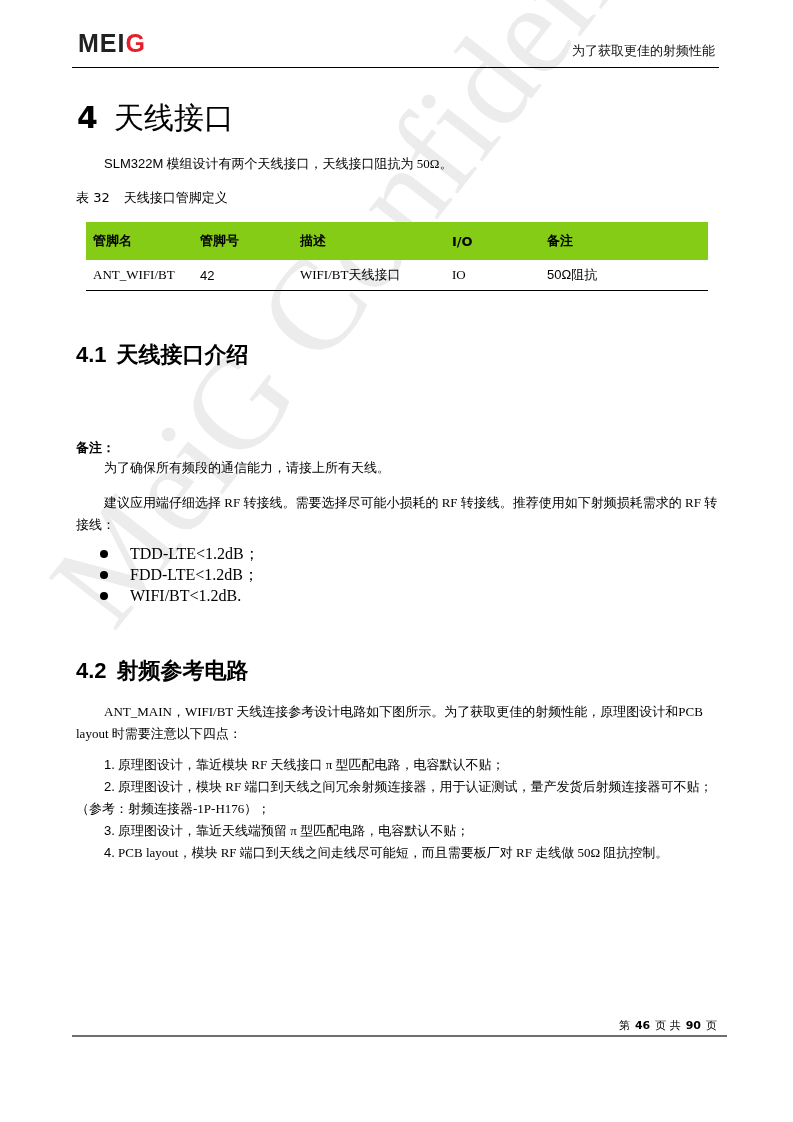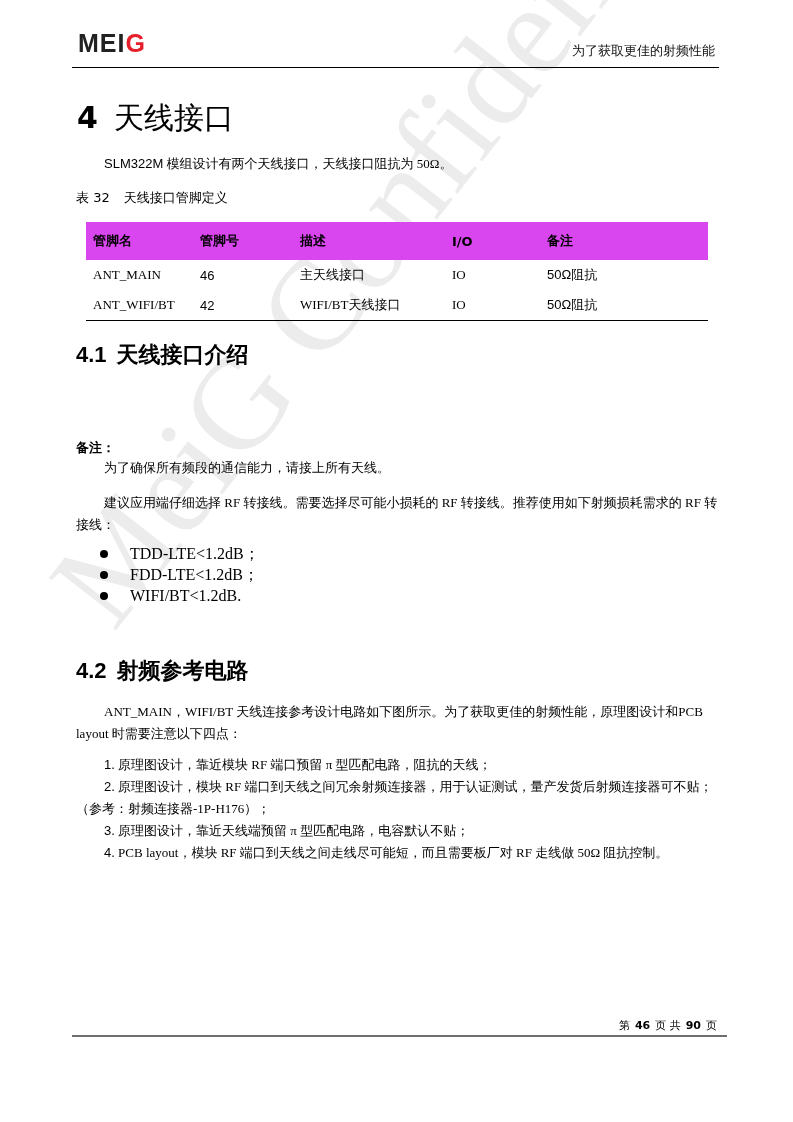--- a/index.html
+++ b/index.html
@@ -12,21 +12,21 @@
   .header-right { right: 78px; top: 42px; font-family: "DejaVu Sans", sans-serif; font-size: 13px; color: #111; }
   .header-rule { left: 72px; top: 67px; width: 647px; height: 1px; background: #000; }
   .h1 { left: 77px; top: 98px; font-family: "DejaVu Sans", sans-serif; font-size: 30px; font-weight: bold; }
   .h1 .num { margin-right: 16px; }
   .h1 .t { font-weight: normal; }
   .p { font-size: 13px; line-height: 22px; }
   .sans { font-family: "Liberation Sans", "DejaVu Sans", sans-serif; }
   .caption { left: 76px; top: 189px; font-size: 13px; font-family: "DejaVu Sans", sans-serif; }
   .caption .sp { display: inline-block; width: 14px; }
   table.pins { position: absolute; left: 86px; top: 222px; width: 622px; border-collapse: collapse; font-size: 13px; }
-  table.pins thead tr { background: #d946ef; }
+  table.pins thead tr { background: #84cc16; }
   table.pins th { text-align: left; height: 38px; padding: 0 0 0 7px; font-weight: bold; font-family: "DejaVu Sans", sans-serif; font-size: 13px; }
   table.pins td { height: 30px; padding: 0 0 0 7px; }
   table.pins tbody tr:last-child td { border-bottom: 1px solid #000; }
   .c1 { width: 100px; } .c2 { width: 93px; } .c3 { width: 145px; } .c4 { width: 88px; }
   .h2 { font-family: "DejaVu Sans", sans-serif; font-size: 22px; font-weight: bold; left: 76px; }
   .h2 .num { font-family: "Liberation Sans", sans-serif; margin-right: 10px; }
   .indent { text-indent: 28px; }
   .block { left: 76px; width: 644px; }
   .note-label { left: 76px; top: 439px; font-weight: bold; font-size: 13px; font-family: "DejaVu Sans", sans-serif; }
   ul.bullets { position: absolute; left: 100px; top: 543px; margin: 0; padding: 0; list-style: none; font-size: 16px; }
@@ -68,27 +68,20 @@
       <tr>
         <th class="c1">管脚名</th>
         <th class="c2">管脚号</th>
         <th class="c3">描述</th>
         <th class="c4">I/O</th>
         <th>备注</th>
       </tr>
     </thead>
     <tbody>
       <tr>
-        <td>ANT_MAIN</td>
-        <td class="sans">46</td>
-        <td>主天线接口</td>
-        <td>IO</td>
-        <td class="sans">50Ω阻抗</td>
-      </tr>
-      <tr>
         <td>ANT_WIFI/BT</td>
         <td class="sans">42</td>
         <td>WIFI/BT天线接口</td>
         <td>IO</td>
         <td class="sans">50Ω阻抗</td>
       </tr>
     </tbody>
   </table>
 
   <div class="abs h2" style="top:340px;">
@@ -116,21 +109,21 @@
       </li>
   </ul>
 
   <div class="abs h2" style="top:656px;">
     <span class="num">4.2</span><span>射频参考电路</span>
   </div>
 
   <div class="abs p block indent" style="top:701px;">ANT_MAIN，WIFI/BT 天线连接参考设计电路如下图所示。为了获取更佳的射频性能，原理图设计和PCB layout 时需要注意以下四点：</div>
 
   <div class="abs p block" style="top:754px;">
-    <div class="indent"><span class="sans">1.</span> <span>原理图设计，靠近模块 RF 端口预留 π 型匹配电路，阻抗的天线；</span></div>
+    <div class="indent"><span class="sans">1.</span> <span>原理图设计，靠近模块 RF 天线接口 π 型匹配电路，电容默认不贴；</span></div>
     <div class="indent"><span class="sans">2.</span> <span>原理图设计，模块 RF 端口到天线之间冗余射频连接器，用于认证测试，量产发货后射频连接器可不贴；（参考：射频连接器-1P-H176）；</span></div>
     <div class="indent"><span class="sans">3.</span> <span>原理图设计，靠近天线端预留 π 型匹配电路，电容默认不贴；</span></div>
     <div class="indent"><span class="sans">4.</span> <span>PCB layout，模块 RF 端口到天线之间走线尽可能短，而且需要板厂对 RF 走线做 50Ω 阻抗控制。</span></div>
   </div>
 
   <div class="abs footer-page">
     <span>第</span><b>46</b><span>页 共</span><b>90</b><span>页</span>
   </div>
   <div class="abs footer-rule"></div>
 </div>

